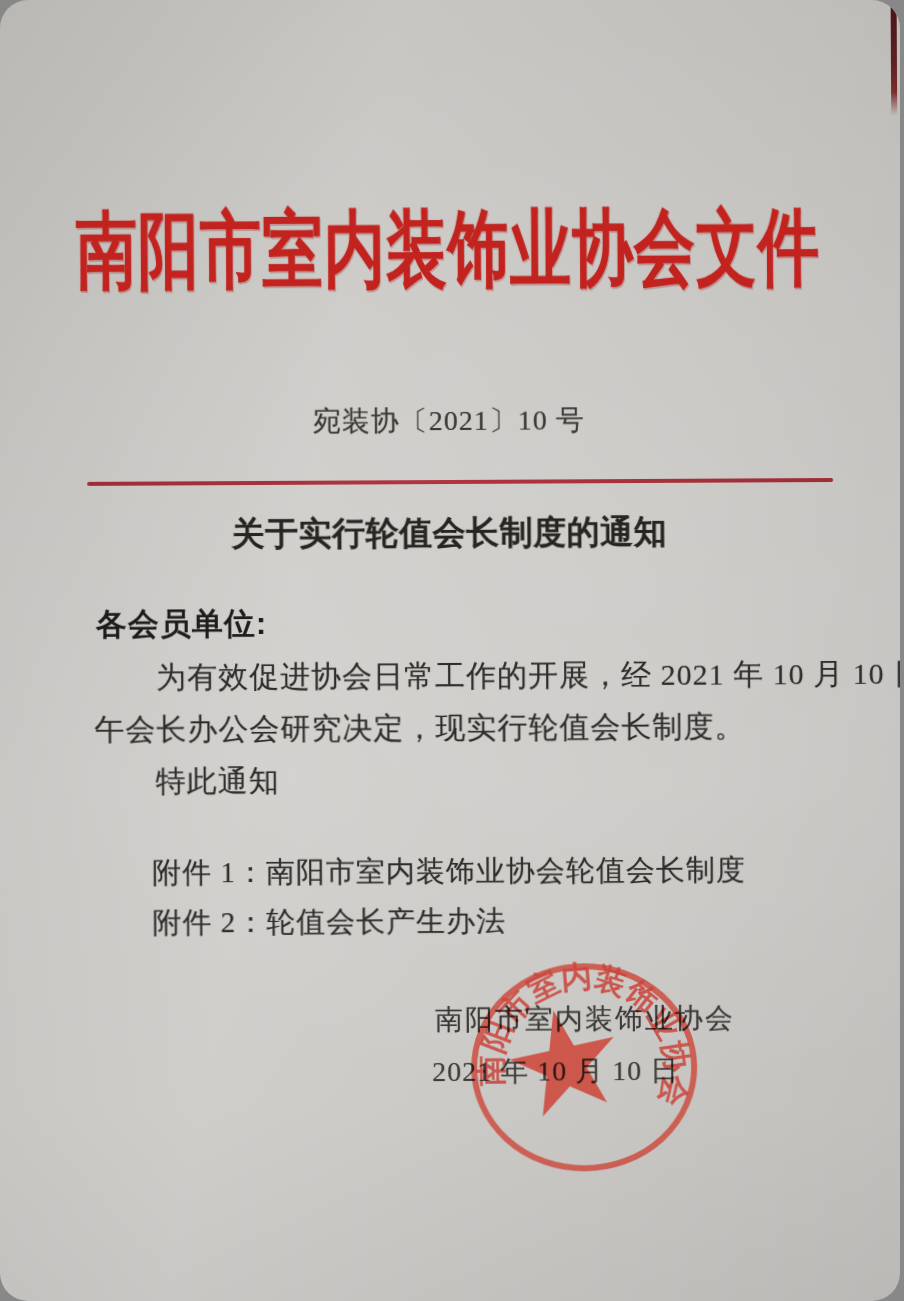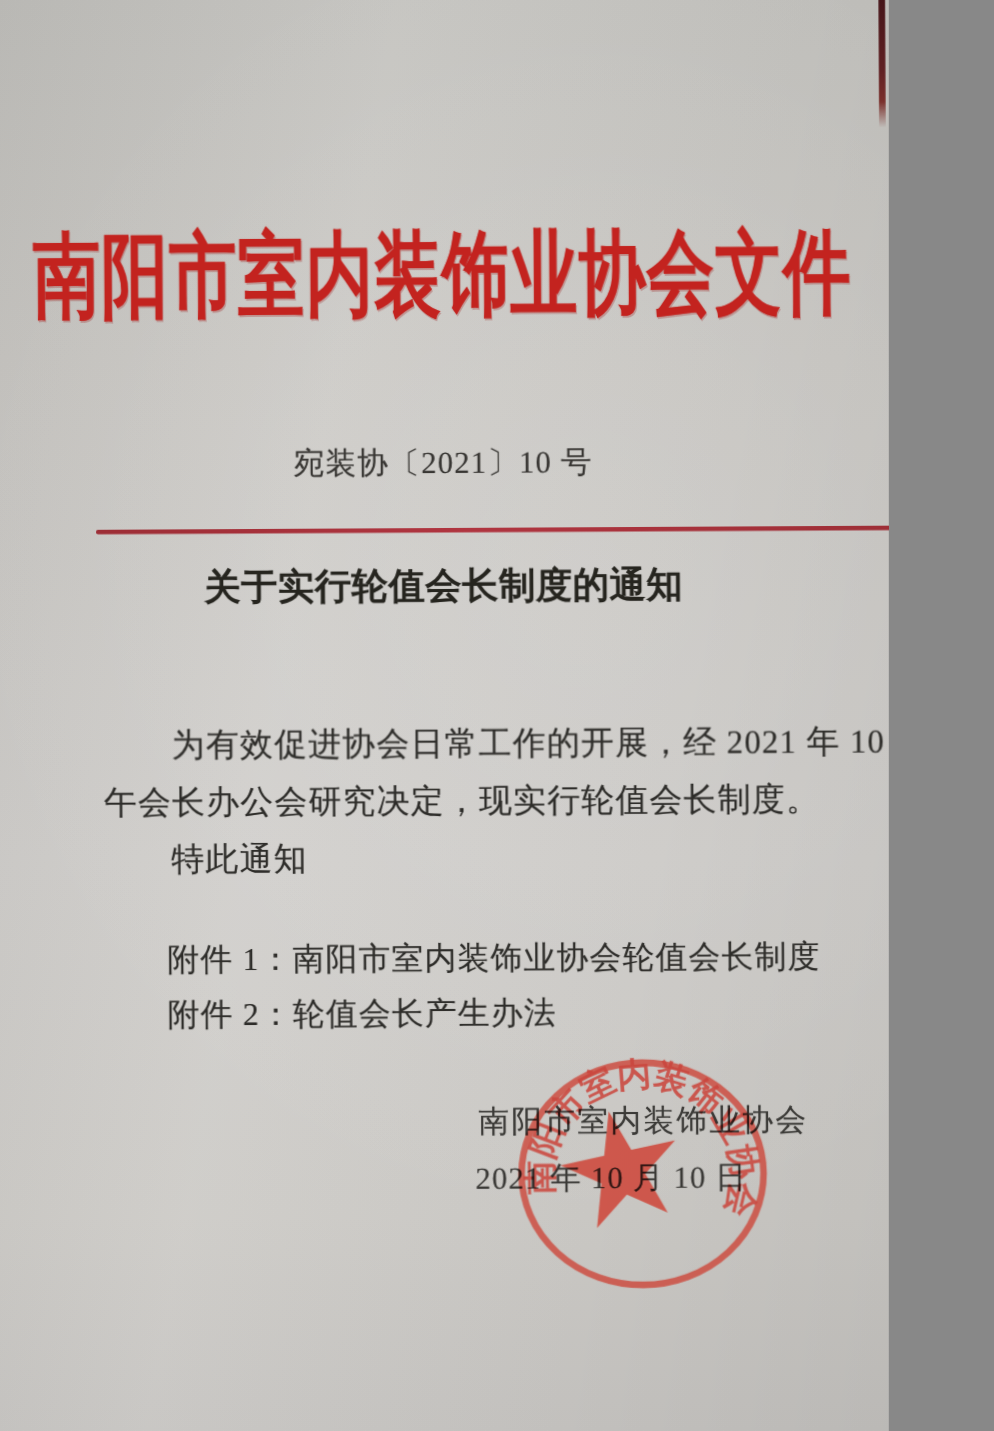--- a/index.html
+++ b/index.html
@@ -1,27 +1,28 @@
 <!DOCTYPE html>
 <html><head>
 <meta charset="utf-8">
 <style>
   html, body { margin: 0; padding: 0; background: #888; }
   * { box-sizing: border-box; }
 
   .photo {
     position: relative;
-    width: 808px;
+    width: 900px;
     height: 1301px;
     overflow: hidden;
     background:
       radial-gradient(120% 80% at 65% 40%, rgba(255,255,255,0.10), rgba(0,0,0,0.0) 60%),
       linear-gradient(100deg, rgba(0,0,0,0.05) 0%, rgba(255,255,255,0.05) 35%, rgba(0,0,0,0.02) 70%, rgba(0,0,0,0.06) 100%),
       linear-gradient(180deg, #c3c2be 0%, #cac8c4 25%, #d0cecb 60%, #cdcbc7 85%, #c6c4c1 100%);
     font-family: "Liberation Serif", "DejaVu Serif", serif;
+    border-radius: 28px;
   }
 
   
   .content { position: absolute; inset: 0; transform: rotate(-0.3deg); }
 
   .nowrap { white-space: nowrap; }
 
   .header-title {
     position: absolute;
     top: 194px; left: 50%;
@@ -125,20 +126,21 @@
   <div class="content">
 
     <div class="header-title nowrap">南阳市室内装饰业协会文件</div>
 
     <div class="doc-number nowrap">宛装协〔2021〕10 号</div>
 
     <div class="red-rule"></div>
 
     <div class="doc-title nowrap">关于实行轮值会长制度的通知</div>
 
+    <div class="salutation nowrap">各会员单位:</div>
 
     <div class="body-line body-line-1 nowrap">为有效促进协会日常工作的开展，经 2021 年 10 月 10 日上</div>
 
     <div class="body-line body-line-2 nowrap">午会长办公会研究决定，现实行轮值会长制度。</div>
 
     <div class="closing-line nowrap">特此通知</div>
 
     <div class="attachment-line attachment-1 nowrap">附件 1：南阳市室内装饰业协会轮值会长制度</div>
 
     <div class="attachment-line attachment-2 nowrap">附件 2：轮值会长产生办法</div>

